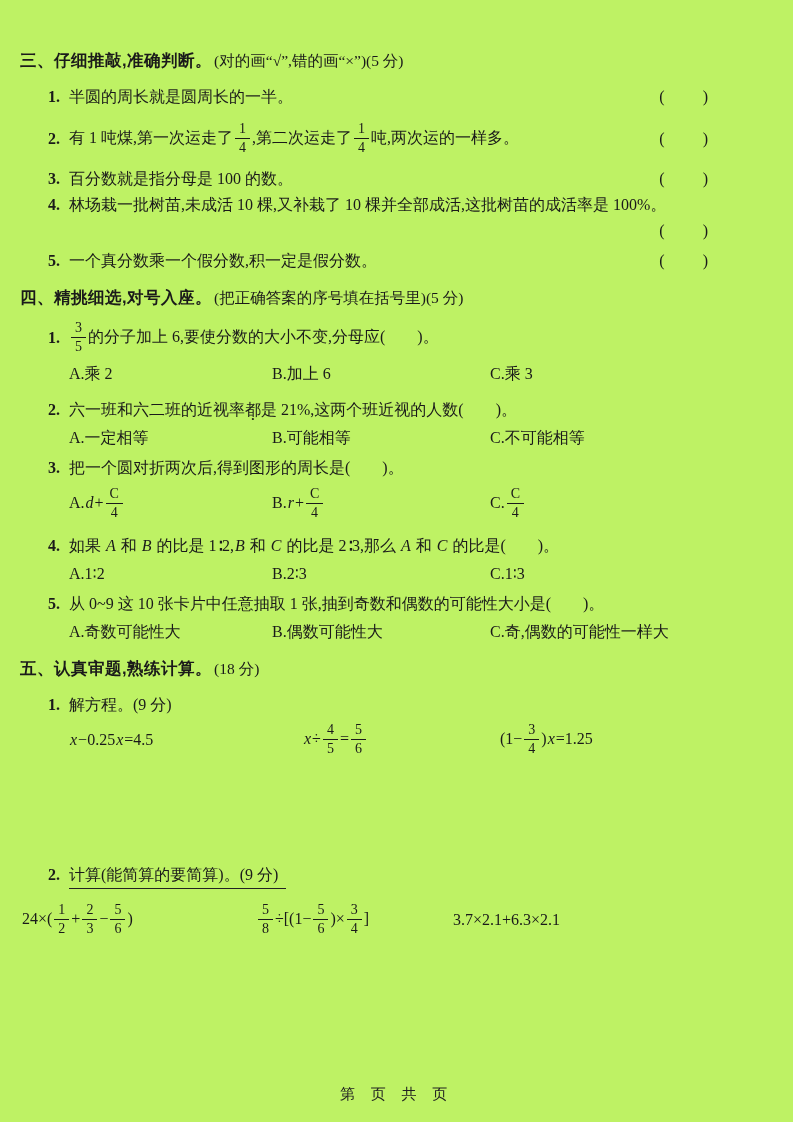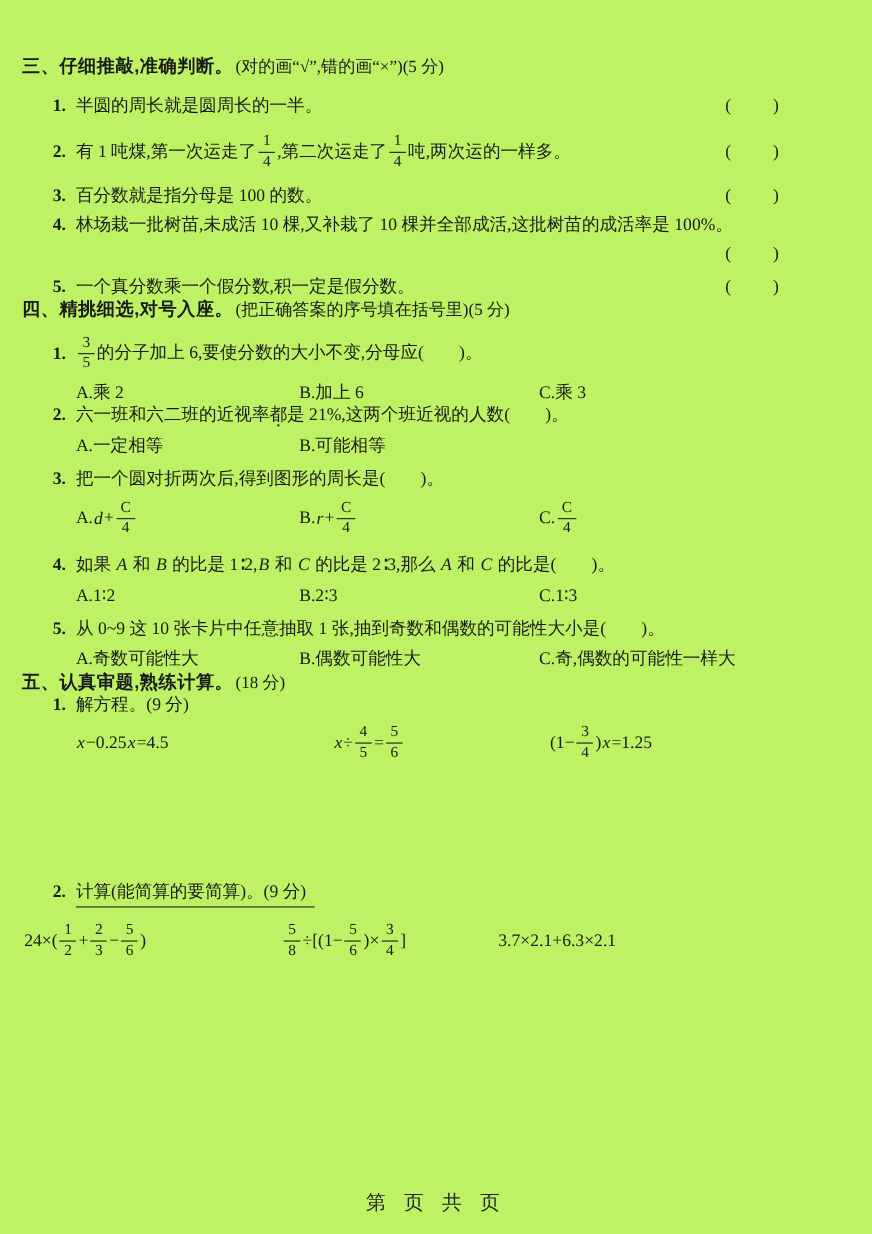--- a/index.html
+++ b/index.html
@@ -44,24 +44,24 @@
   .frac{display:inline-block;vertical-align:middle;text-align:center;line-height:1.12;
         font-size:14px;margin:0 2px;position:relative;top:-1px;}
   .frac .fn{display:block;border-bottom:1.3px solid #1a1a1a;padding:0 4px 1px;}
   .frac .fd{display:block;padding:1px 4px 0;}
   i{font-style:italic;padding:0 1px;font-family:"Liberation Serif","DejaVu Serif",serif;}
   
   .emph{position:relative;display:inline-block;}
   .emph::after{content:"\00B7";position:absolute;left:50%;bottom:-0.62em;
                transform:translateX(-50%);font-weight:bold;font-size:0.8em;}
   .footer{position:absolute;left:0;right:0;bottom:18px;text-align:center;
-          font-size:18px;letter-spacing:6px;color:#222;}
+          font-size:15px;letter-spacing:6px;color:#222;}
   
   .mt50{margin-top:50px;} .mt16{margin-top:16px;}
-  .mt12{margin-top:0;} .mt10{margin-top:10px;} .mt8{margin-top:8px;}
+  .mt12{margin-top:16px;} .mt10{margin-top:10px;} .mt8{margin-top:8px;}
   .mt6{margin-top:6px;}  .mt4{margin-top:4px;}  .mt2{margin-top:2px;justify-content:space-between;}
   .mt102{margin-top:102px;}
 </style>
 </head>
 <body>
 
 <div class="page">
 
   <div class="sec-h mt50">
     <span class="sec-title">三、仔细推敲,准确判断。</span><span class="sec-note">(对的画“√”,错的画“×”)(5 分)</span>
@@ -113,20 +113,21 @@
     <span class="opt3">C.乘 3</span>
   </div>
 
   <div class="qrow mt12">
     <span class="inum">2.</span>
     <span>六一班和六二班的近视率<span class="emph">都</span>是 21%,这两个班近视的人数(　　)。</span>
   </div>
   <div class="opts mt8">
     <span class="opt1">A.一定相等</span>
     <span class="opt2">B.可能相等</span>
+    <span class="opt3">C.不可能相等</span>
   </div>
 
   <div class="qrow mt10">
     <span class="inum">3.</span>
     <span>把一个圆对折两次后,得到图形的周长是(　　)。</span>
   </div>
   <div class="opts mt4" style="min-height:44px;">
     <span class="opt1">A.<i>d</i>+<span class="frac"><span class="fn">C</span><span class="fd">4</span></span></span>
     <span class="opt2">B.<i>r</i>+<span class="frac"><span class="fn">C</span><span class="fd">4</span></span></span>
     <span class="opt3">C.<span class="frac"><span class="fn">C</span><span class="fd">4</span></span></span>

